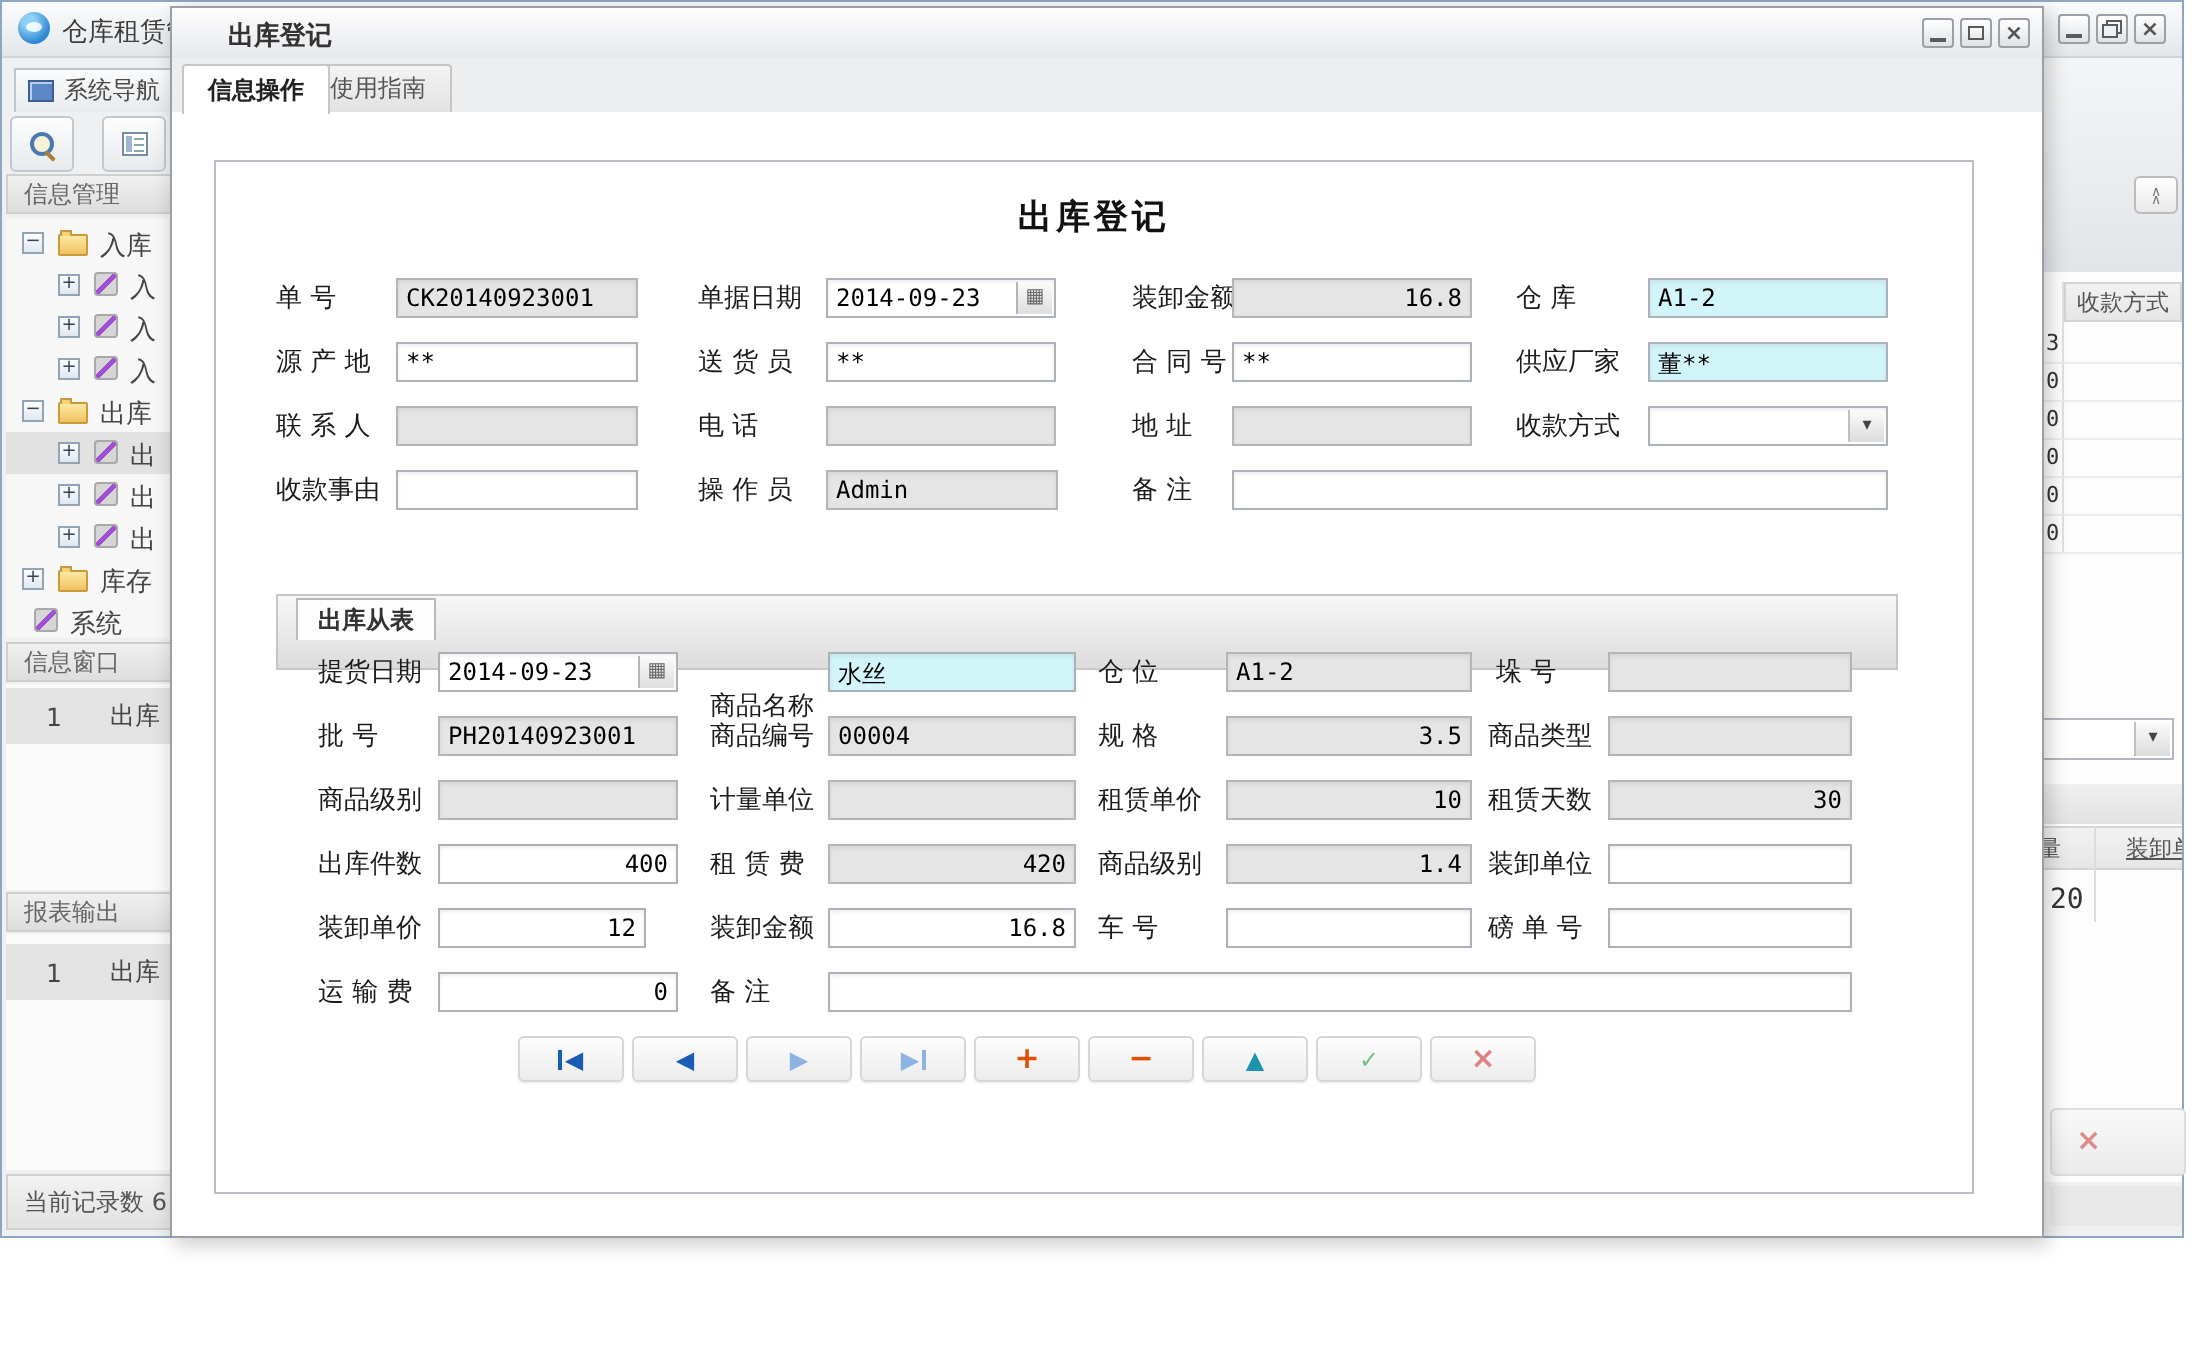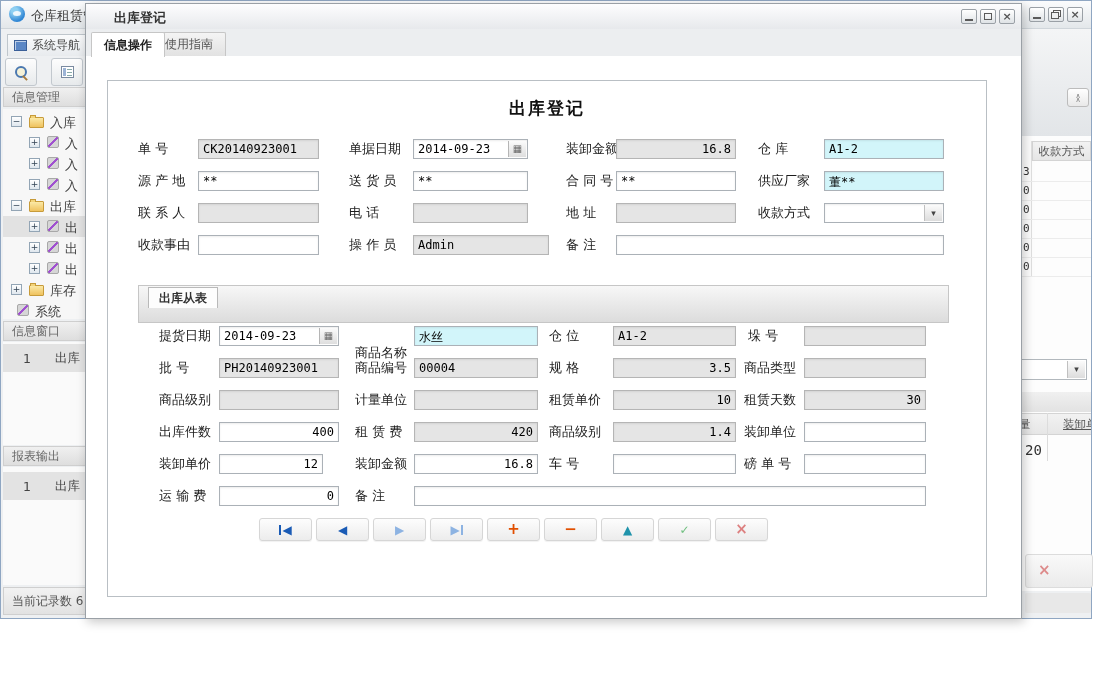--- a/index.html
+++ b/index.html
@@ -123,21 +123,21 @@
   .fval{position:absolute;left:4px;right:4px;top:2px;font-size:12px;color:#000;
       font-family:"DejaVu Sans Mono",monospace;white-space:nowrap;overflow:hidden;}
   .fval.r{text-align:right;}
   .dbtn{position:absolute;right:1px;top:1px;bottom:1px;width:17px;border-left:1px solid #b5b5b5;
       background:linear-gradient(#fbfbfb,#dedede);display:flex;align-items:center;justify-content:center;
       font-size:10px;color:#666;line-height:1;}
   .sbtn{position:absolute;right:1px;top:1px;bottom:1px;width:17px;border-left:1px solid #c0c0c0;
       background:linear-gradient(#fbfbfb,#dcdcdc);display:flex;align-items:center;justify-content:center;
       font-size:9px;color:#444;line-height:1;}
 
-  .subhdr{position:absolute;left:30px;top:204px;width:811px;height:38px;background:linear-gradient(#f7f7f7,#dcdcdc);
+  .subhdr{position:absolute;left:30px;top:216px;width:811px;height:38px;background:linear-gradient(#f7f7f7,#dcdcdc);
       border:1px solid #c6c6c6;box-sizing:border-box;}
   .subtab{position:absolute;left:9px;top:1px;height:21px;padding:0 10px;background:#fdfdfd;
       border:1px solid #b9b9b9;border-bottom:none;box-sizing:border-box;display:flex;align-items:center;
       font-size:12px;font-weight:bold;color:#333;white-space:nowrap;}
 
   .navbar{position:absolute;left:145px;top:437px;width:600px;height:26px;}
   .navbtn{position:absolute;top:0;width:53px;height:23px;border:1px solid #d6d6d6;border-radius:3px;box-sizing:border-box;
       background:linear-gradient(#fdfdfd,#ececec);box-shadow:0 1px 1px rgba(0,0,0,.06);
       display:flex;align-items:center;justify-content:center;gap:1px;font-size:12px;font-weight:bold;}
   .navbtn .bar{width:2px;height:10px;background:currentColor;display:inline-block;}
@@ -405,21 +405,21 @@
           <div class="flabel" style="left: 650px; top: 122px;">收款方式</div>
           <div class="finput white" style="left: 716px; top: 122px; width: 120px;">
             <div class="sbtn">▾</div>
             <div class="fval" style="right: 22px;"></div>
           </div>
           <div class="flabel" style="left: 30px; top: 154px;">收款事由</div>
           <div class="finput white" style="left: 90px; top: 154px; width: 121px;">
             <div class="fval"></div>
           </div>
           <div class="flabel" style="left: 241px; top: 154px;">操 作 员</div>
-          <div class="finput gray" style="left: 305px; top: 154px; width: 136px;">
+          <div class="finput gray" style="left: 305px; top: 154px; width: 116px;">
             <div class="fval">Admin</div>
           </div>
           <div class="flabel" style="left: 458px; top: 154px;">备 注</div>
           <div class="finput white" style="left: 508px; top: 154px; width: 328px;">
             <div class="fval"></div>
           </div>
           <div class="flabel" style="left: 51px; top: 245px;">提货日期</div>
           <div class="finput white" style="left: 111px; top: 245px; width: 120px;">
             <div class="dbtn">▦</div>
             <div class="fval" style="right: 22px;">2014-09-23</div>

